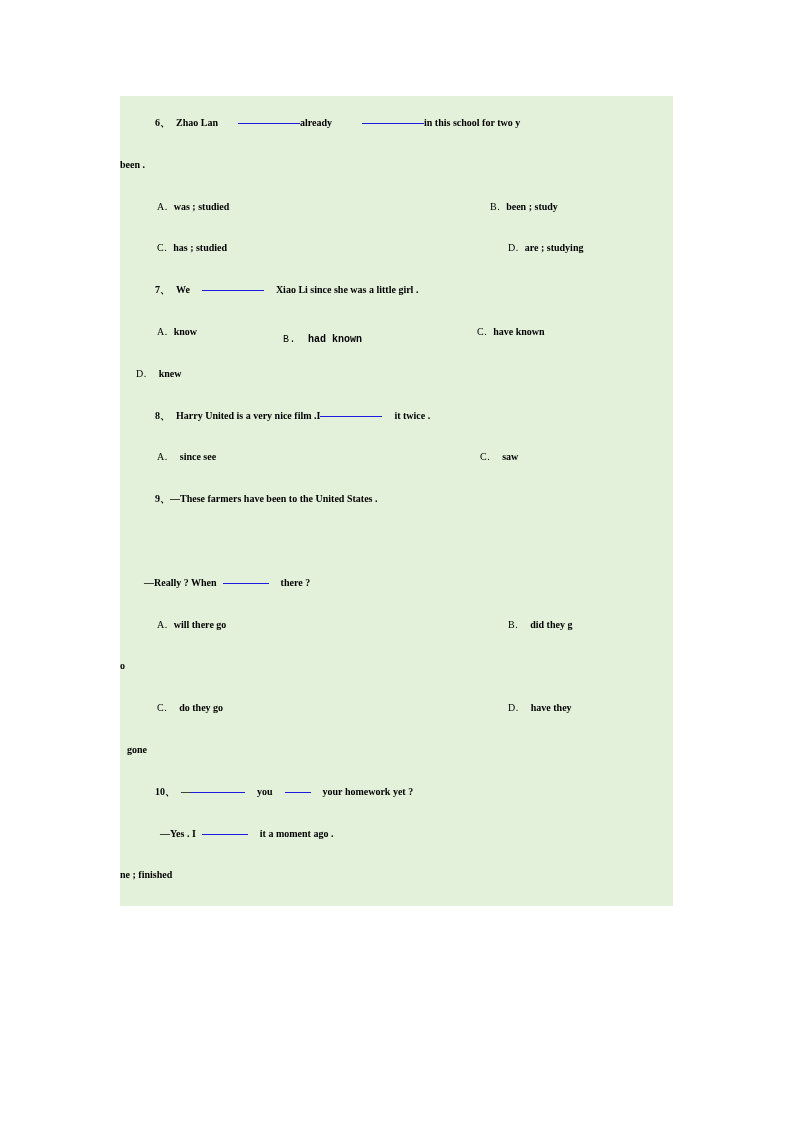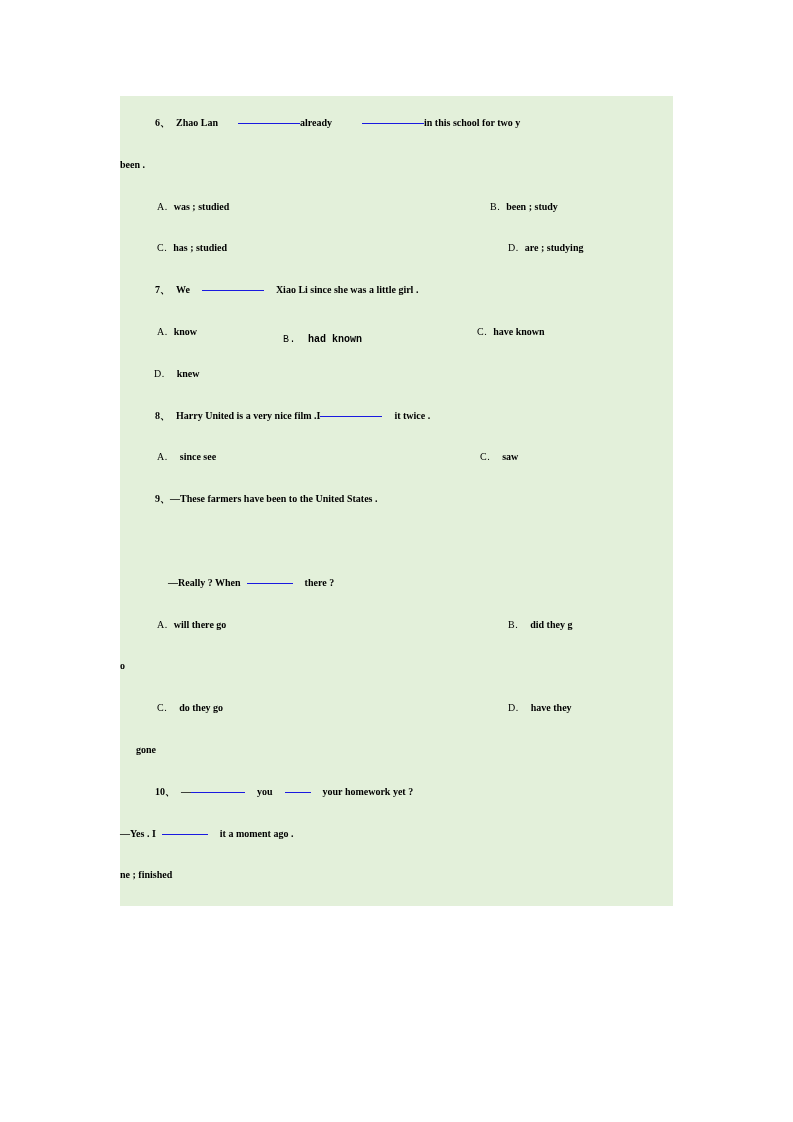--- a/index.html
+++ b/index.html
@@ -31,25 +31,25 @@
     white-space: nowrap;
     position: relative;
     height: 41.8px;
   }
   .line.blank-line {
     height: 41.8px;
   }
   
   .ind-stem   { padding-left: 35px; }
   .ind-opt    { padding-left: 37px; }
-  .ind-optD   { padding-left: 34px; }
+  .ind-optD   { padding-left: 16px; }
   .ind-wrap   { padding-left: 0px; }
-  .ind-wrap2  { padding-left: 16px; }
-  .ind-reply  { padding-left: 48px; }
-  .ind-reply2 { }
+  .ind-wrap2  { padding-left: 7px; }
+  .ind-reply  { padding-left: 24px; }
+  .ind-reply2 { padding-left: 40px; }
 
   b, .bold { font-weight: bold; }
 
   
   .optl {
     font-weight: normal;
     letter-spacing: 0.5px;
   }
   .gapS { display: inline-block; width: 6px; }
   .gapM { display: inline-block; width: 12px; }

